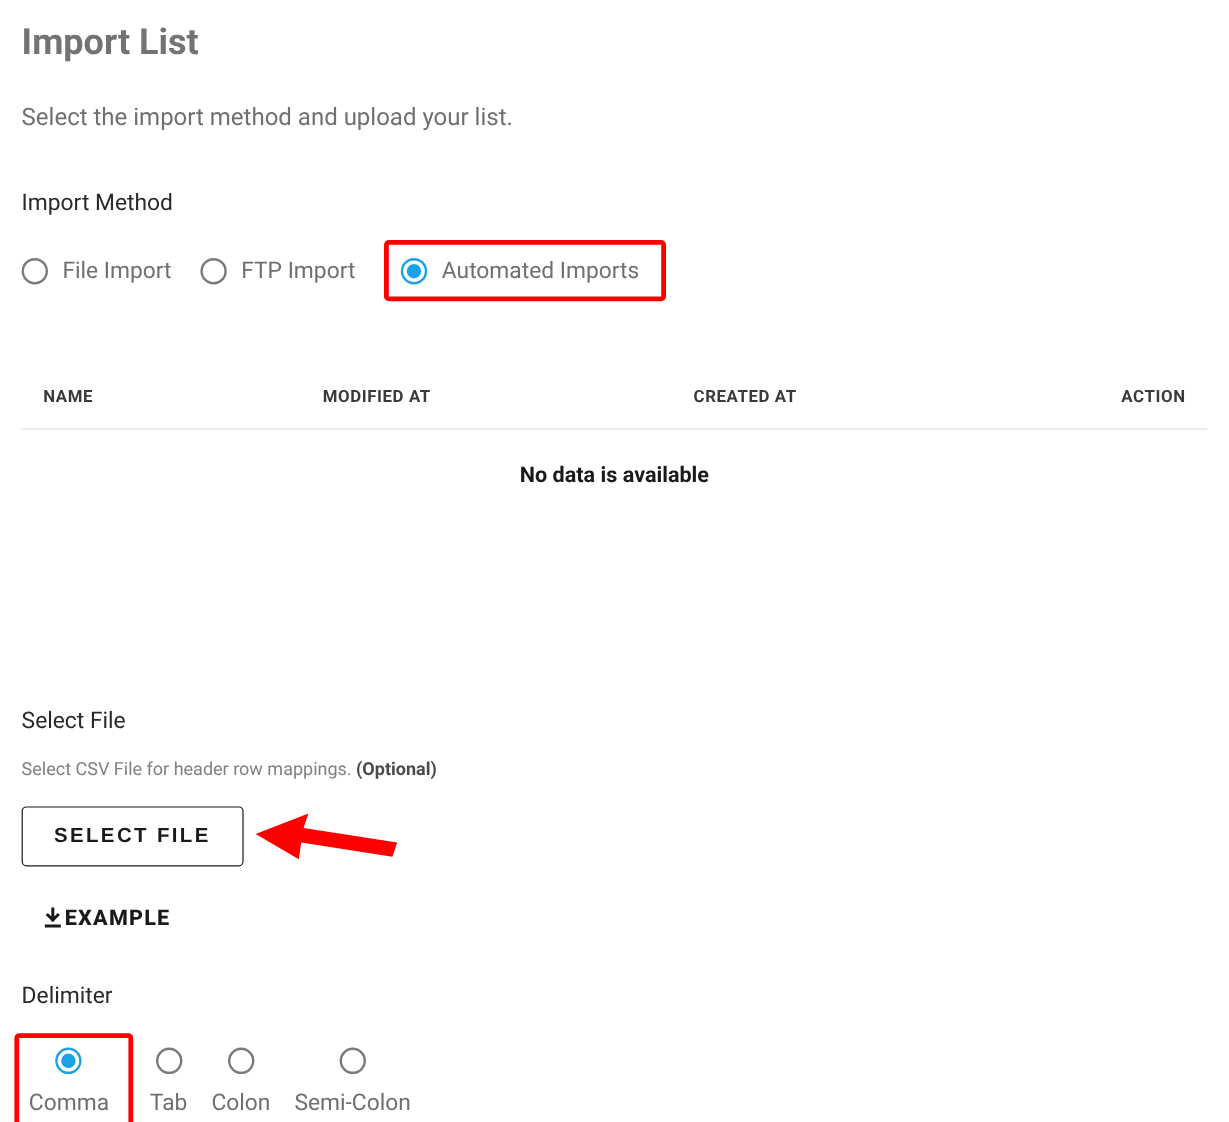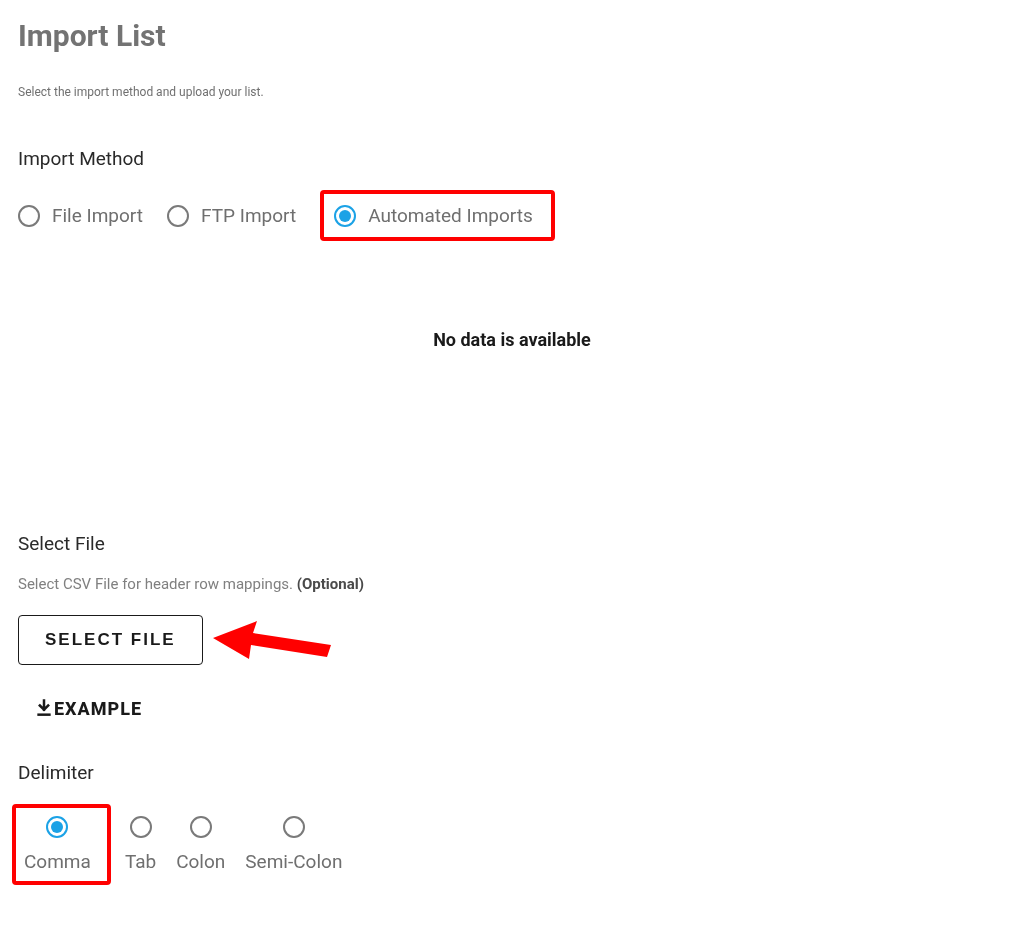--- a/index.html
+++ b/index.html
@@ -10,21 +10,21 @@
       width: 1024px;
       padding: 18px;
     }
     .page-title {
       font-size: 30px;
       font-weight: 700;
       color: #737373;
       margin-bottom: 32px;
     }
     .page-subheading {
-      font-size: 12px;
+      font-size: 20px;
       color: #707070;
       margin-bottom: 48px;
     }
     .section-label {
       font-size: 19px;
       color: #2a2a2a;
       font-weight: 400;
       margin-bottom: 20px;
     }
     .radio-row {
@@ -170,20 +170,26 @@
   </label>
   <span class="hl-box">
     <label class="radio-item" style="margin-right:0;">
       <span class="radio-circle selected"></span>
       <span class="radio-label">Automated Imports</span>
     </label>
   </span>
 </div>
 
 <div>
+  <div class="table-header-row">
+    <div class="th col-name">NAME</div>
+    <div class="th col-modified">MODIFIED AT</div>
+    <div class="th col-created">CREATED AT</div>
+    <div class="th col-action">ACTION</div>
+  </div>
   <div class="no-data">No data is available</div>
 </div>
 
 <div class="gap-block"></div>
 
 <div class="section-label">Select File</div>
 <p class="help-text">
   <span>Select CSV File for header row mappings. </span><span class="bold">(Optional)</span>
 </p>
 

